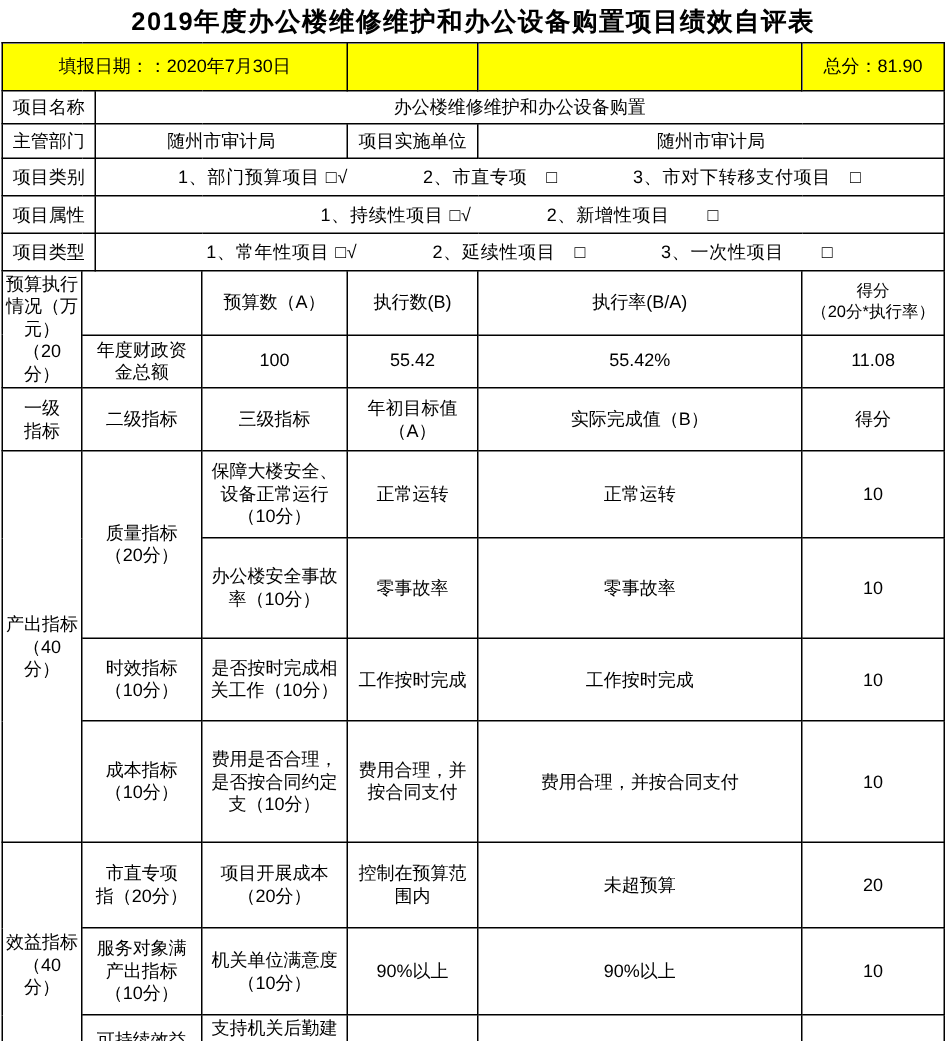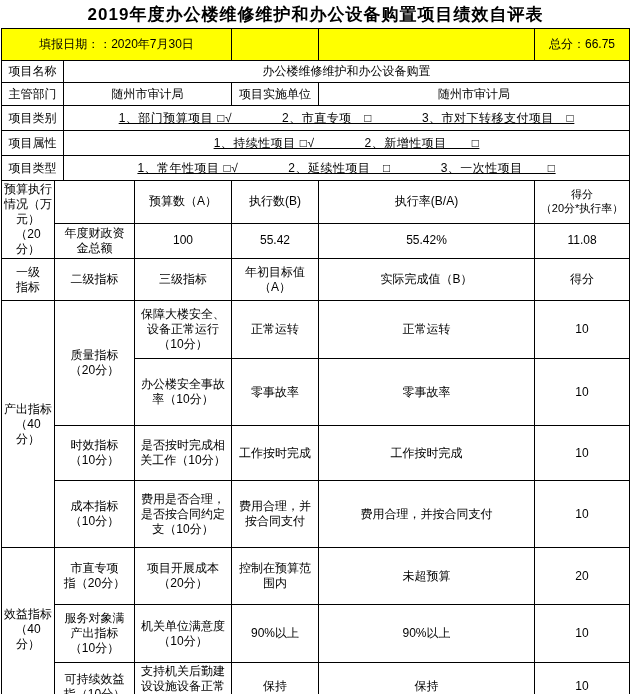--- a/index.html
+++ b/index.html
@@ -24,21 +24,21 @@
     vertical-align:middle;
     text-align:center;
     font-weight:normal;
     white-space:pre-line;
     line-height:1.25;
     overflow:hidden;
   }
   tr.hl-row td { background:var(--hl); }
   td.left { text-align:left; }
   th.small2 { font-size:11px; line-height:1.3; }
-  .opts { letter-spacing:0.5px;text-decoration:underline; }
+  .opts { letter-spacing:0.5px; }
 </style>
 </head>
 <body>
 
 <div class="doc-title">2019年度办公楼维修维护和办公设备购置项目绩效自评表</div>
 
 <table class="sheet">
   <colgroup>
     <col style="width:53px">
       <col style="width:9px">
@@ -47,21 +47,21 @@
       <col style="width:87px">
       <col style="width:216px">
     <col style="width:95px">
   </colgroup>
 
   <tbody>
       <tr class="hl-row" style="height:32px">
     <td colspan="4" class="left">填报日期：：2020年7月30日</td>
     <td></td>
     <td></td>
-    <td class="left">总分：66.75</td>
+    <td class="left">总分：81.90</td>
   </tr>
 
   <tr style="height:22px">
     <td colspan="2">项目名称</td>
     <td colspan="5">办公楼维修维护和办公设备购置</td>
   </tr>
 
   <tr style="height:23px">
     <td colspan="2">主管部门</td>
     <td colspan="2">随州市审计局</td>
@@ -141,21 +141,21 @@
   <tr style="height:55px">
     <td colspan="2">时效指标
 （10分）</td>
     <td>是否按时完成相
 关工作（10分）</td>
     <td>工作按时完成</td>
     <td>工作按时完成</td>
     <td>10</td>
   </tr>
 
-  <tr style="height:67px">
+  <tr style="height:81px">
     <td colspan="2">成本指标
 （10分）</td>
     <td>费用是否合理，
 是否按合同约定
 支（10分）</td>
     <td>费用合理，并
 按合同支付</td>
     <td>费用合理，并按合同支付</td>
     <td>10</td>
   </tr>

